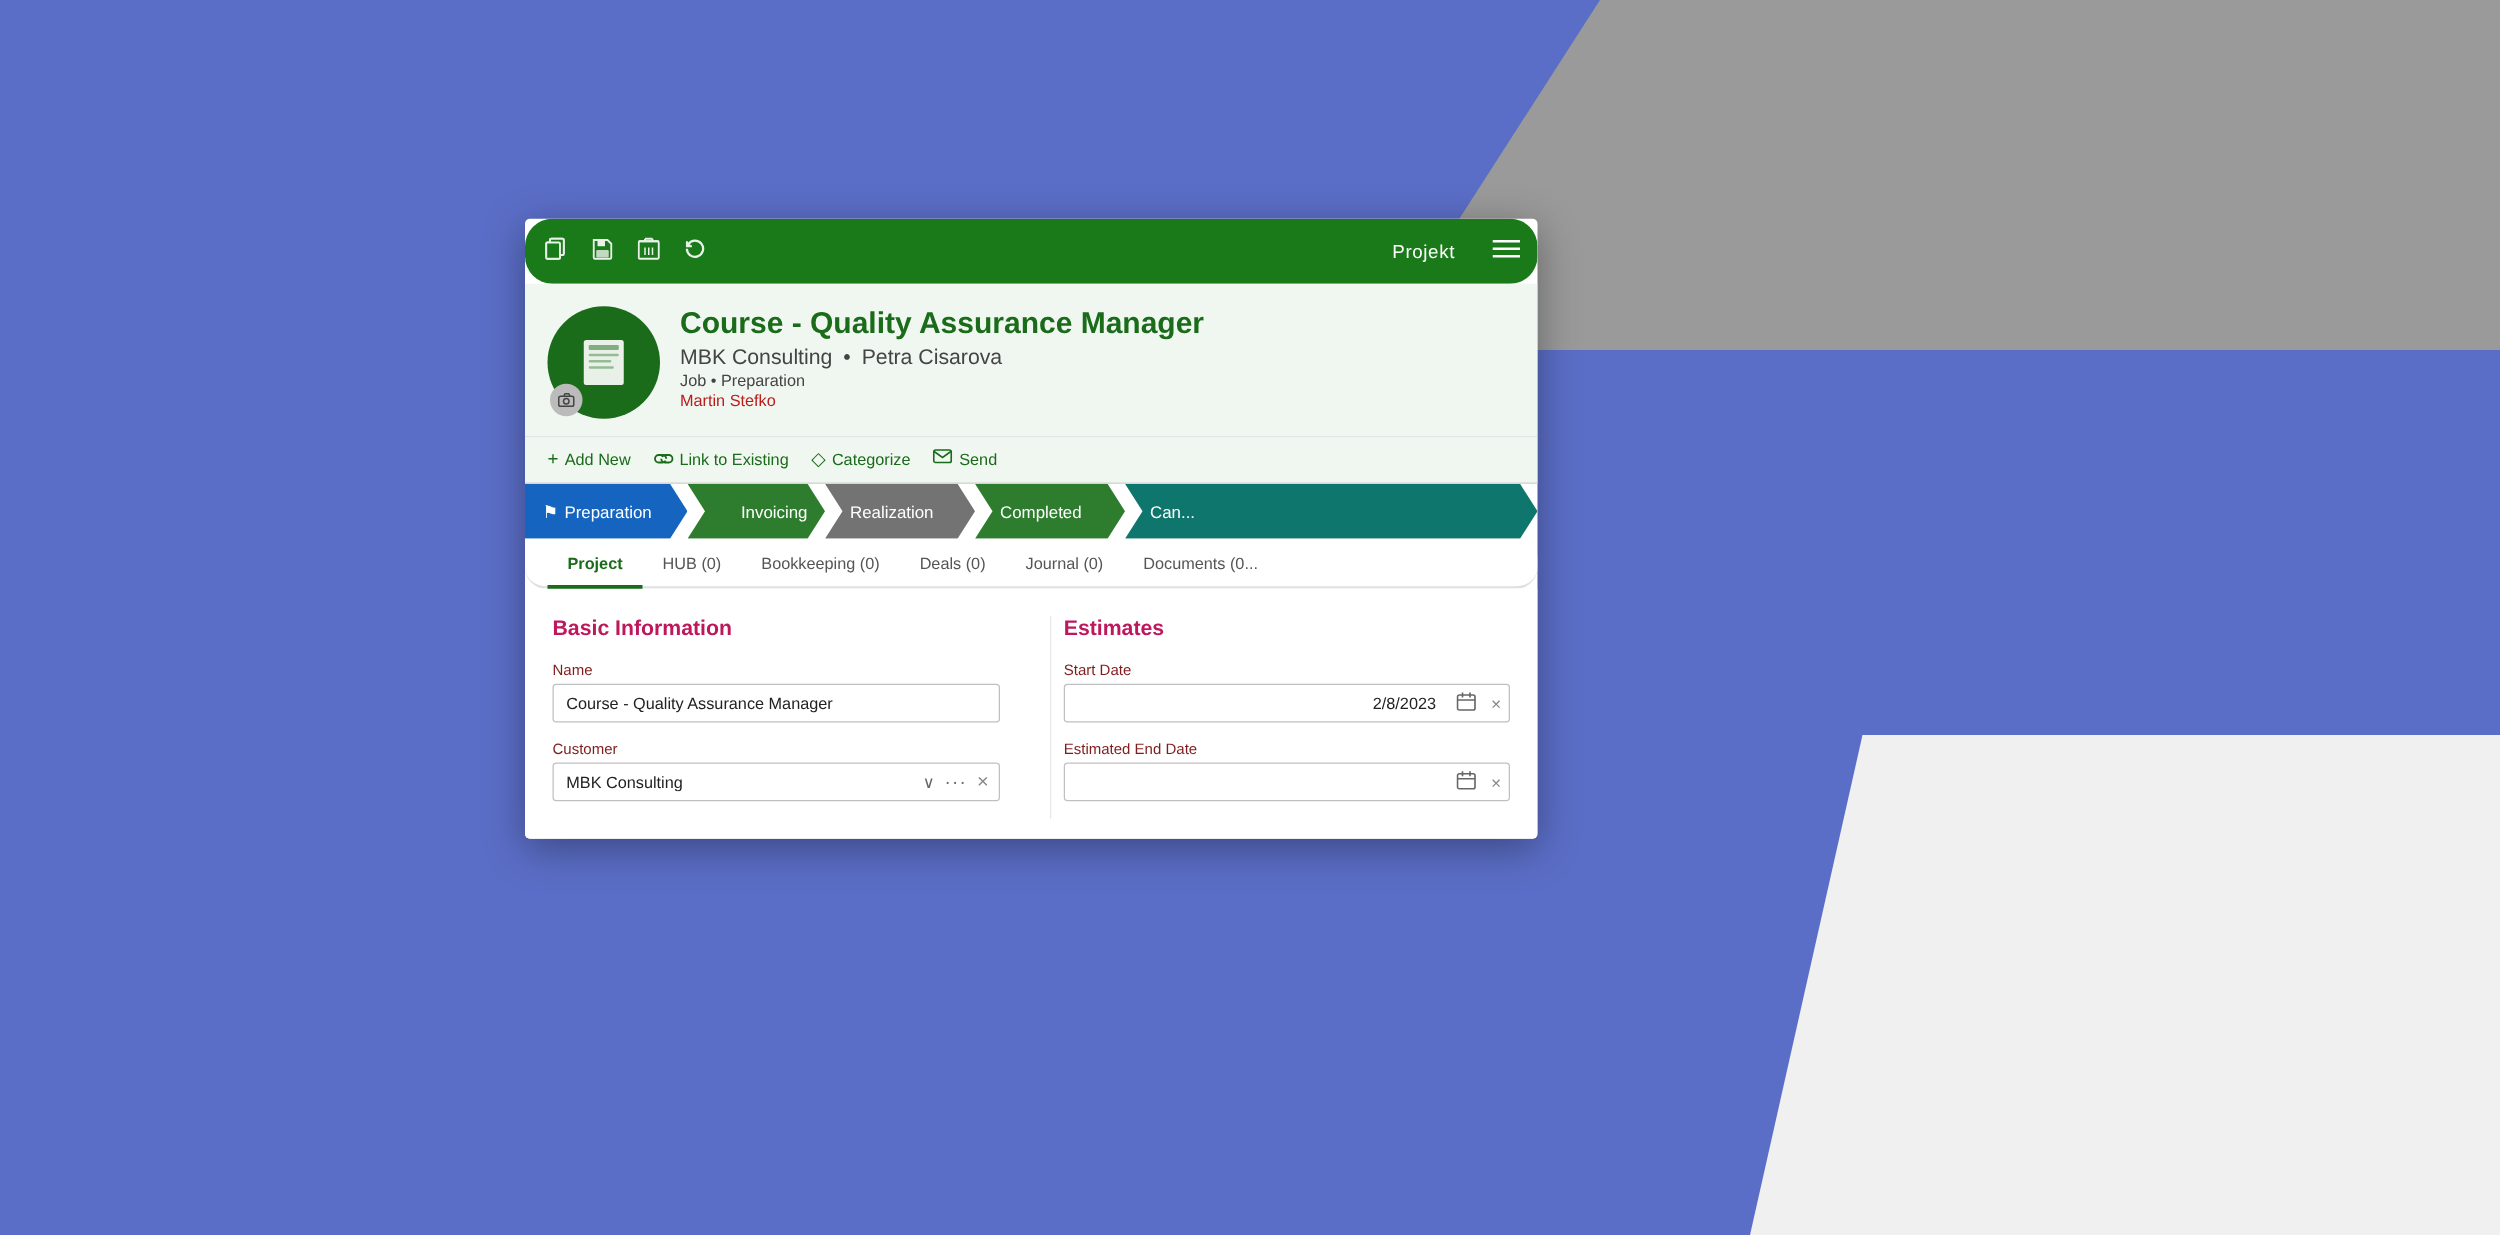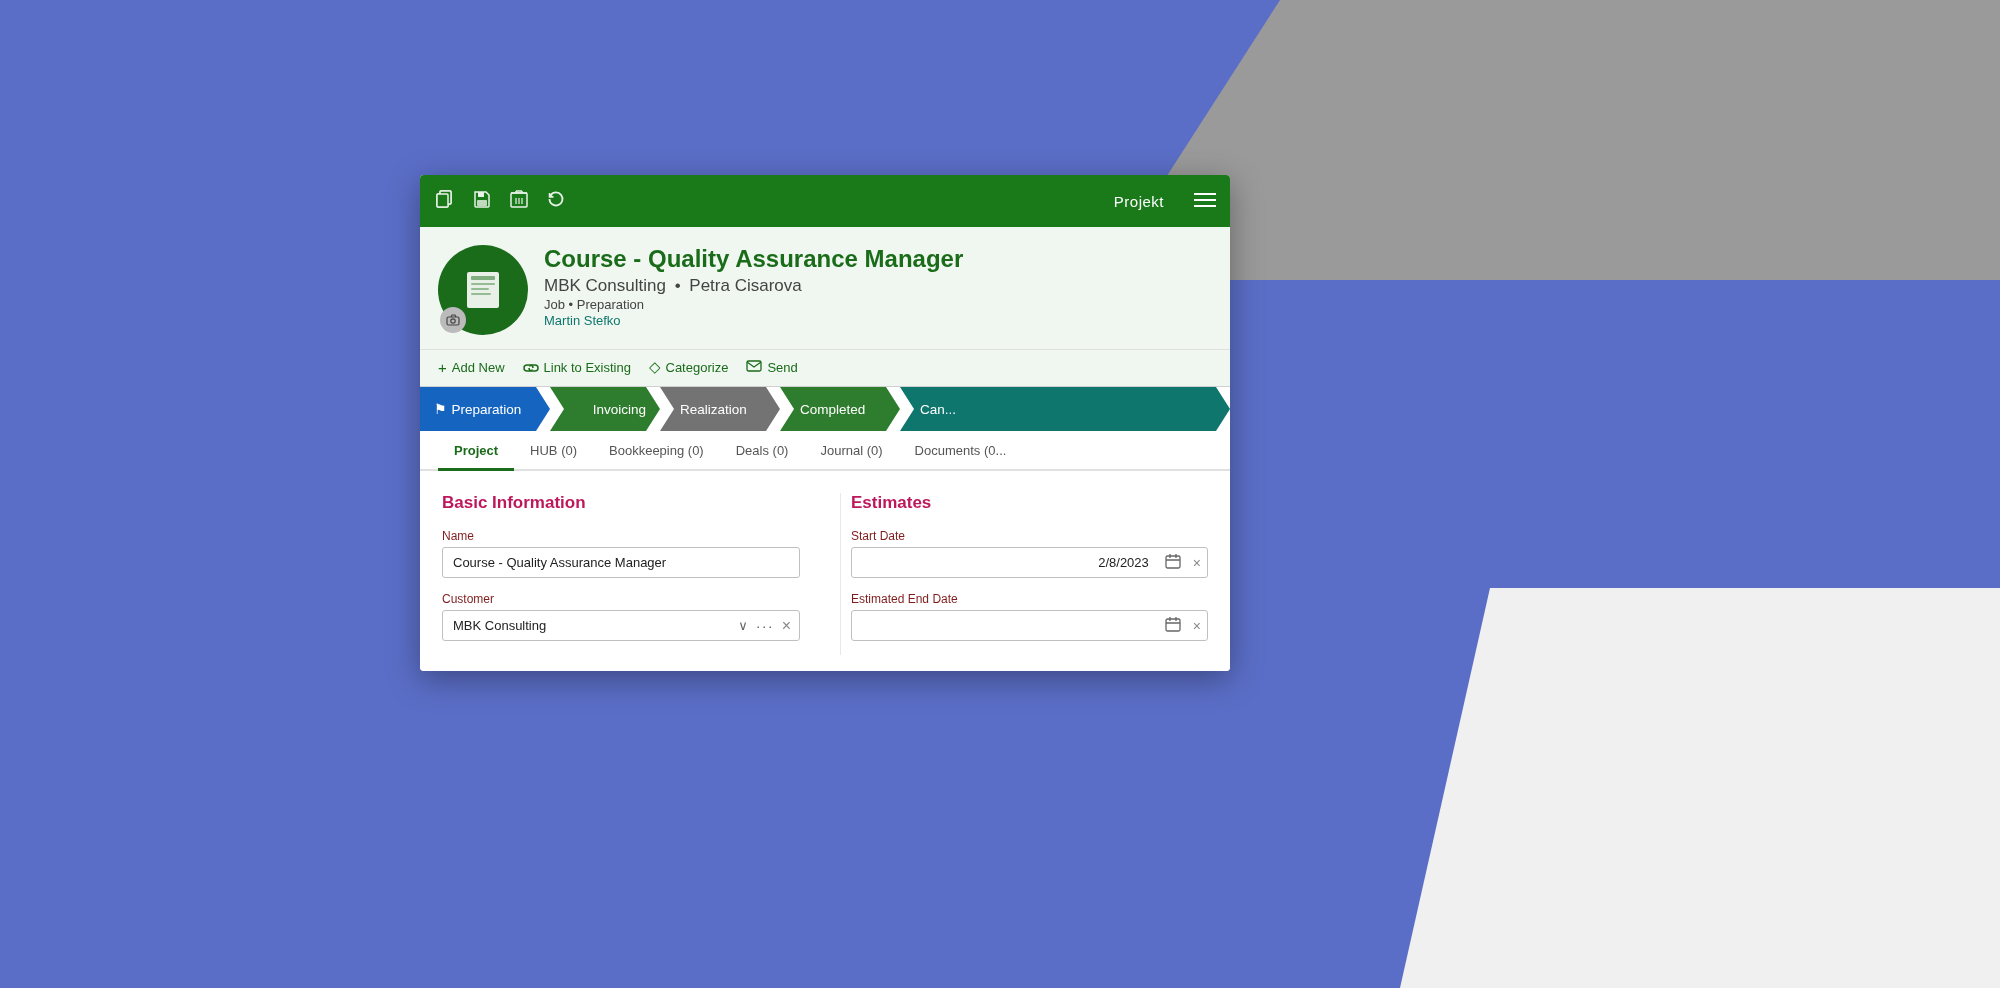--- a/index.html
+++ b/index.html
@@ -26,20 +26,21 @@
     }
 
     
     .toolbar {
       background: #1a7a1a;
       height: 52px;
       display: flex;
       align-items: center;
       padding: 0 14px;
       gap: 18px;
+      border-radius: 22px;
     }
     .toolbar-icon {
       color: white;
       font-size: 18px;
       cursor: pointer;
       opacity: 0.9;
     }
     .toolbar-title {
       margin-left: auto;
       color: white;
@@ -109,21 +110,21 @@
       font-size: 17px;
       margin-top: 3px;
     }
     .header-subtitle span.dot { margin: 0 4px; }
     .header-sub2 {
       color: #444;
       font-size: 13px;
       margin-top: 1px;
     }
     .header-sub3 {
-      color: #0f766e;
+      color: #b91c1c;
       font-size: 13px;
       margin-top: 1px;
     }
 
     
     .action-bar {
       background: #f0f7f0;
       padding: 8px 18px 10px 18px;
       display: flex;
       align-items: center;
@@ -172,20 +173,21 @@
     .stage-flag { margin-right: 5px; font-size: 14px; }
 
     
     .tabs {
       display: flex;
       align-items: flex-end;
       padding: 0 18px;
       border-bottom: 2px solid #e0e0e0;
       background: white;
       gap: 0;
+      border-radius: 17px;
     }
     .tab {
       padding: 12px 16px 10px 16px;
       font-size: 13px;
       color: #555;
       cursor: pointer;
       border-bottom: 3px solid transparent;
       margin-bottom: -2px;
       white-space: nowrap;
     }

